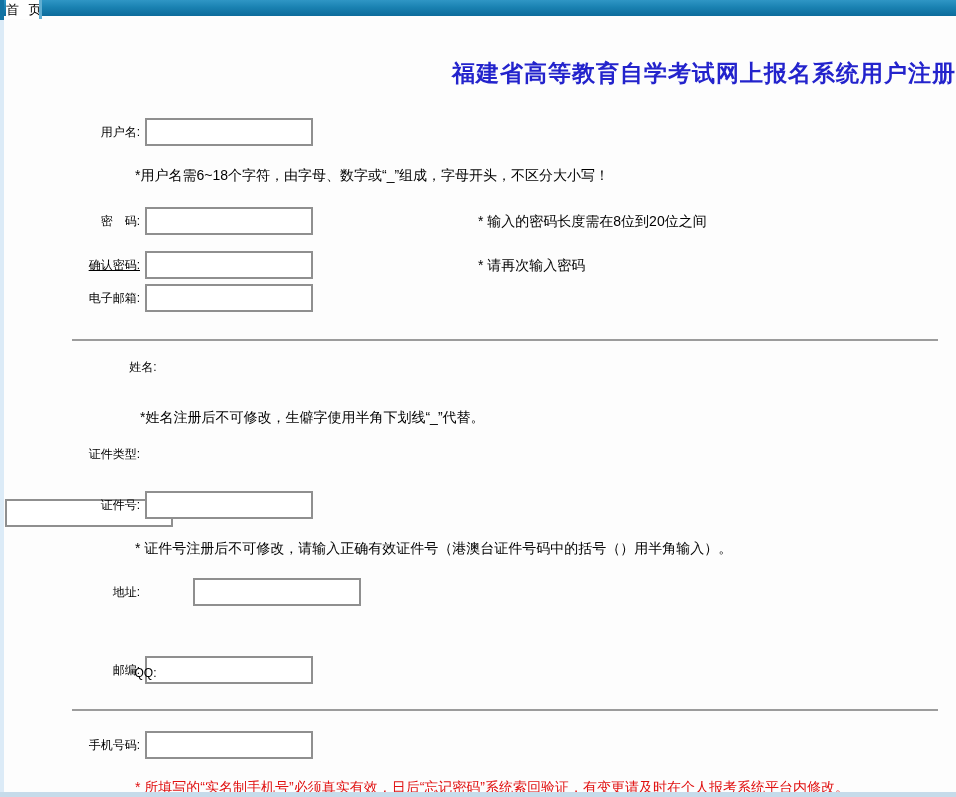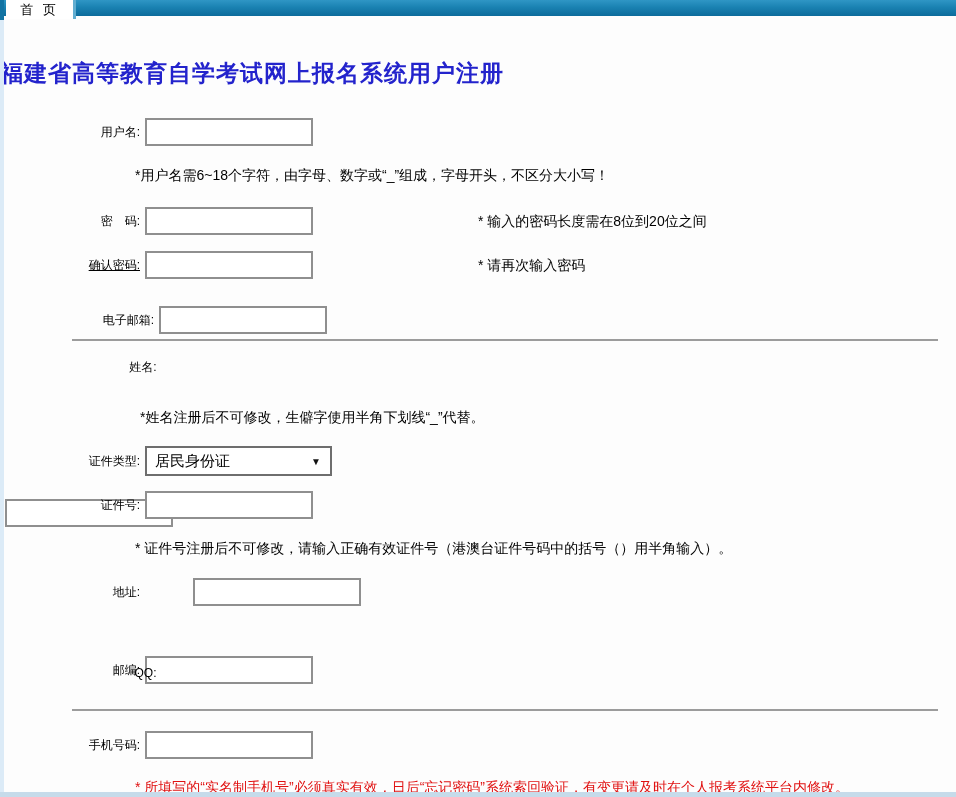--- a/index.html
+++ b/index.html
@@ -15,34 +15,34 @@
   
   .topbar {
     position:absolute; left:0; top:0; width:956px; height:16px;
     background:linear-gradient(#2f96c5 0%, #1a82b2 45%, #0d6c9c 100%);
   }
   .edge-left-top { position:absolute; left:0; top:0; width:4px; height:20px; background:#1273a3; z-index:3; }
   .edge-left { position:absolute; left:0; top:20px; width:4px; height:777px; background:#dcebf7; z-index:3; }
   .edge-bottom { position:absolute; left:0; top:792px; width:956px; height:5px; background:#c6dbea; z-index:3; }
 
   .tab {
-    position:absolute; left:6px; top:0; width:70px; height:19px;
+    position:absolute; left:6px; top:0; width:36px; height:19px;
     background:#fff; z-index:2; overflow:hidden;
     border-right:3px solid #62aed1;
     text-align:center; cursor:default;
   }
   .tab span {
     display:inline-block; margin-top:-6px;
     font-size:13px; letter-spacing:3px; white-space:nowrap;
   }
 
   
   .title {
     position:absolute; left:0; top:58px; width:956px;
-    text-align:left;
+    text-align:right;
     font-family:"Liberation Serif","DejaVu Serif",serif;
     font-weight:bold; font-size:23px; letter-spacing:1px;
     color:#2323cc;
   }
 
   
   .row { position:absolute; left:0; display:flex; align-items:center; }
   .lbl {
     width:140px; text-align:right; font-size:12px;
     padding-right:0; flex:0 0 140px; white-space:pre;
@@ -93,39 +93,35 @@
   <input class="tbox" type="password" value="" style="">
 </div>
 <div class="hint" style="left:478px; top:213px;">* 输入的密码长度需在8位到20位之间</div>
 
 <div class="row" style="top:251px;text-decoration:underline;">
   <div class="lbl">确认密码:</div>
   <input class="tbox" type="password" value="" style="">
 </div>
 <div class="hint" style="left:478px; top:257px;">* 请再次输入密码</div>
 
-<div class="row" style="top:306px;padding-left:14px;">
+<div class="row" style="top:284px;">
   <div class="lbl">电子邮箱:</div>
   <input class="tbox" type="text" value="" style="">
 </div>
 
 <div class="divider" style="top:339px;"></div>
 
 <div class="row" style="top:359px;flex-direction:column;">
   <div class="lbl">姓名:</div>
   <input class="tbox" type="text" value="" style="">
 </div>
 <div class="hint" style="left:140px; top:409px;">*姓名注册后不可修改，生僻字使用半角下划线“_”代替。</div>
 
 <div class="row" style="top:446px;">
   <div class="lbl">证件类型:</div>
-  <div class="selbox">
-    <span>居民身份证</span>
-    <span class="arrow">▼</span>
-  </div>
 </div>
 
 <div class="row" style="top:491px;">
   <div class="lbl">证件号:</div>
   <input class="tbox" type="text" value="" style="">
 </div>
 <div class="hint" style="left:135px; top:540px;">* 证件号注册后不可修改，请输入正确有效证件号（港澳台证件号码中的括号（）用半角输入）。</div>
 
 <div class="row" style="top:578px;gap:48px;">
   <div class="lbl">地址:</div>

